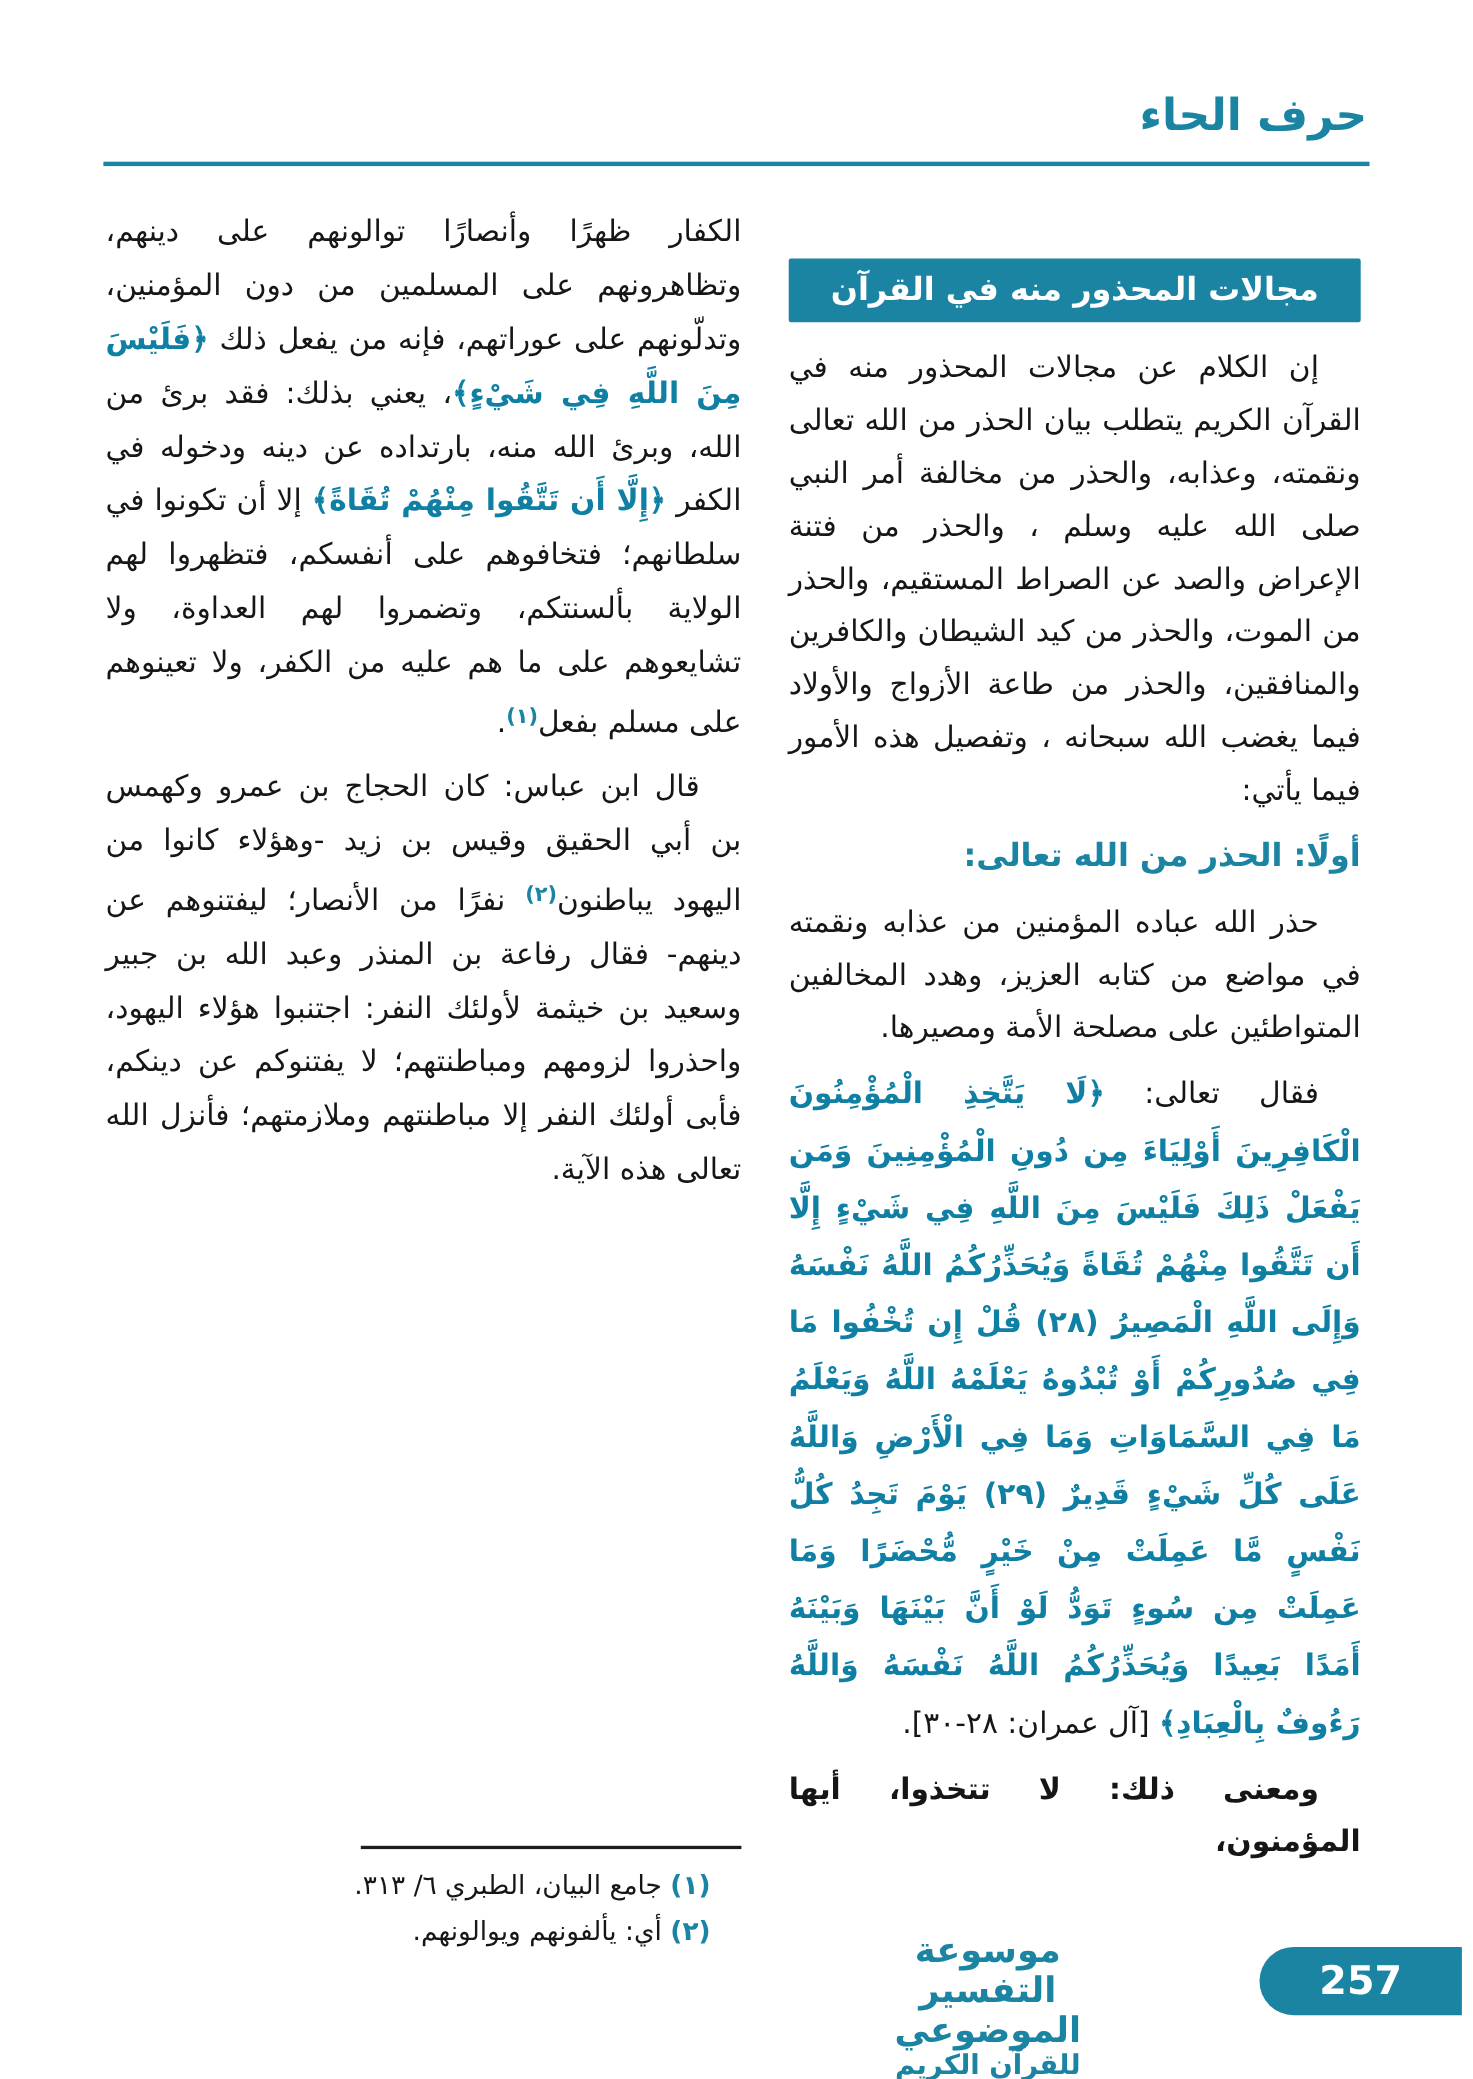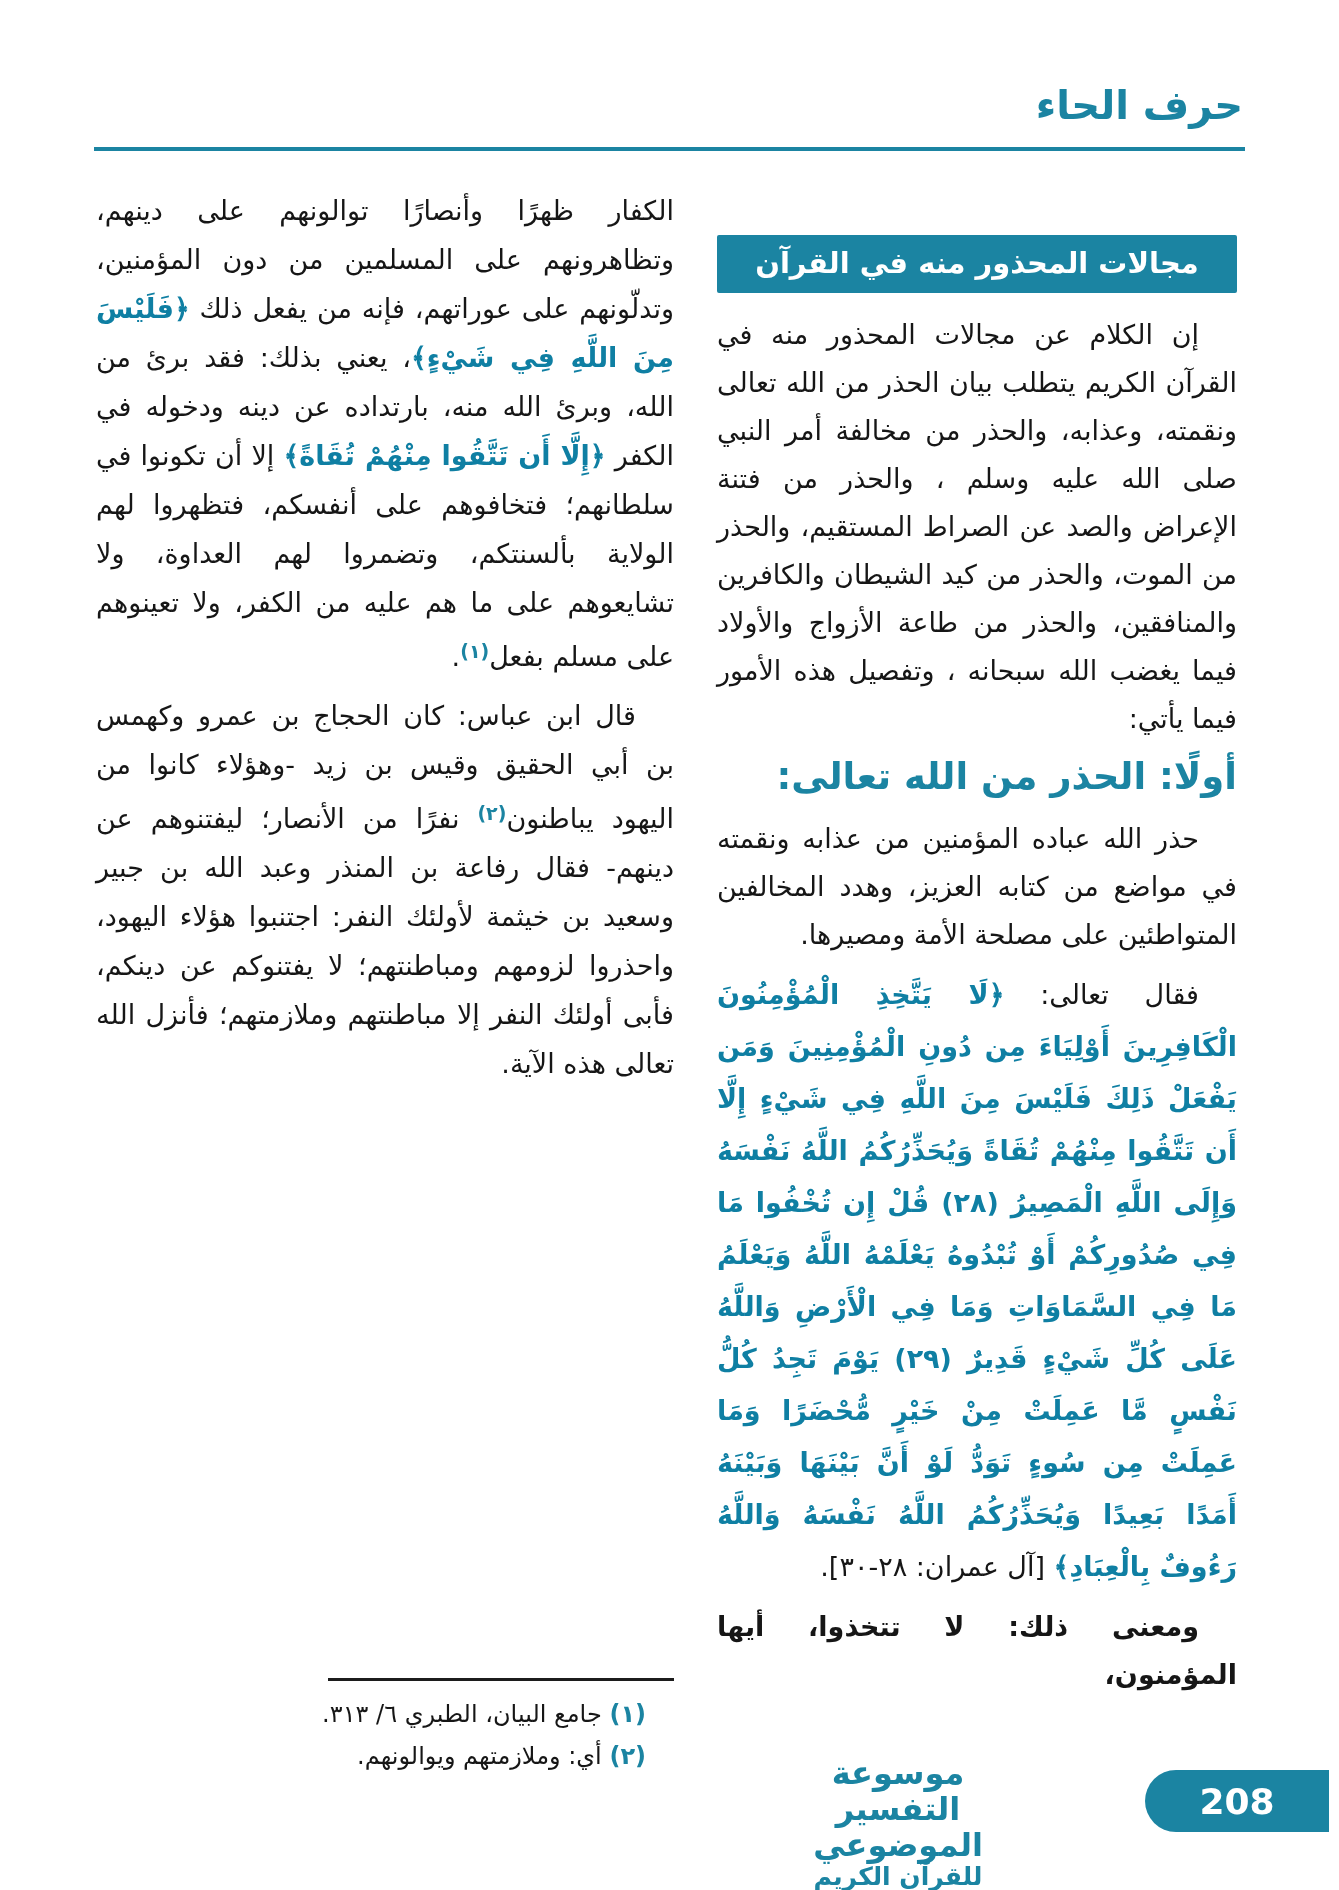--- a/index.html
+++ b/index.html
@@ -51,21 +51,21 @@
       text-align: center;
       padding: 8px 6px 10px;
       margin-bottom: 18px;
       border-radius: 2px;
       line-height: 40px;
     }
     .para { margin-bottom: 10px; }
     .indent { text-indent: 38px; }
     .subheading {
       color: #1b84a2;
-      font-size: 37px;
+      font-size: 29px;
       font-weight: bold;
       margin: 12px 0 16px;
       text-align: right;
       line-height: 44px;
     }
     .quran { color: #0f7fa3; font-weight: bold; }
     .quran-para { line-height: 52px; }
     .bold { font-weight: bold; }
     .fn-marker {
       color: #1b84a2;
@@ -136,25 +136,25 @@
   </div>
 
   <div class="col col-left">
     <p class="para"><span>الكفار ظهرًا وأنصارًا توالونهم على دينهم، وتظاهرونهم على المسلمين من دون المؤمنين، وتدلّونهم على عوراتهم، فإنه من يفعل ذلك </span><span class="quran">﴿فَلَيْسَ مِنَ اللَّهِ فِي شَيْءٍ﴾</span><span>، يعني بذلك: فقد برئ من الله، وبرئ الله منه، بارتداده عن دينه ودخوله في الكفر </span><span class="quran">﴿إِلَّا أَن تَتَّقُوا مِنْهُمْ تُقَاةً﴾</span><span> إلا أن تكونوا في سلطانهم؛ فتخافوهم على أنفسكم، فتظهروا لهم الولاية بألسنتكم، وتضمروا لهم العداوة، ولا تشايعوهم على ما هم عليه من الكفر، ولا تعينوهم على مسلم بفعل</span><span class="fn-marker">(١)</span><span>.</span></p>
     <p class="para indent"><span>قال ابن عباس: كان الحجاج بن عمرو وكهمس بن أبي الحقيق وقيس بن زيد -وهؤلاء كانوا من اليهود يباطنون</span><span class="fn-marker">(٢)</span><span> نفرًا من الأنصار؛ ليفتنوهم عن دينهم- فقال رفاعة بن المنذر وعبد الله بن جبير وسعيد بن خيثمة لأولئك النفر: اجتنبوا هؤلاء اليهود، واحذروا لزومهم ومباطنتهم؛ لا يفتنوكم عن دينكم، فأبى أولئك النفر إلا مباطنتهم وملازمتهم؛ فأنزل الله تعالى هذه الآية.</span></p>
   </div>
 
   <div class="footnotes">
     <div class="fn-rule"></div>
     <p class="fn-line"><span class="fn-num">(١)</span><span> جامع البيان، الطبري ٦/ ٣١٣.</span></p>
-    <p class="fn-line"><span class="fn-num">(٢)</span><span> أي: وملازمتهم ويوالونهم.</span></p>
+    <p class="fn-line"><span class="fn-num">(٢)</span><span> أي: يألفونهم ويوالونهم.</span></p>
   </div>
 
   <div class="logo">
     <div class="logo-line1">موسوعة التفسير الموضوعي</div>
     <div class="logo-line2">للقرآن الكريم</div>
   </div>
 
   <div class="page-number">
-      <span>208</span>
+      <span>257</span>
     </div>
 
 </div>
 
 </body></html>

